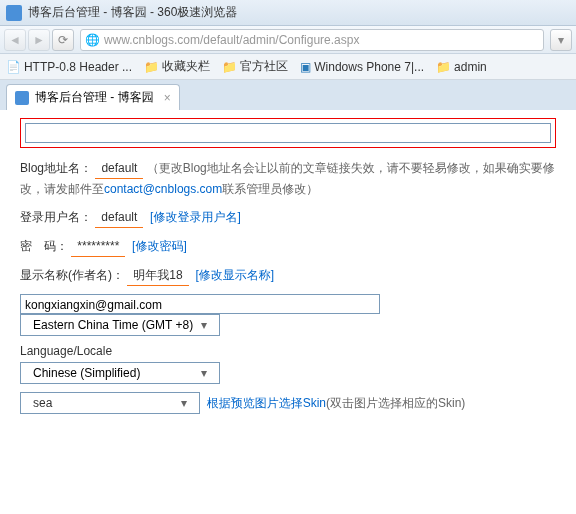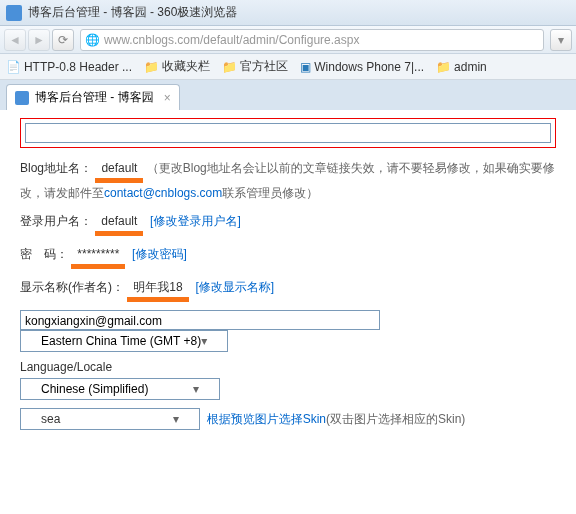--- a/index.html
+++ b/index.html
@@ -18,25 +18,25 @@
 .bm-folder{color:#d4a84a}
 .tabbar{height:30px;background:#d8e4f0;display:flex;align-items:flex-end;padding:0 6px}
 .tab{height:26px;background:#fff;border:1px solid #b0c0d0;border-bottom:none;border-radius:4px 4px 0 0;display:flex;align-items:center;padding:0 8px;gap:6px}
 .tab .favicon{width:14px;height:14px;background:#4a90d9;border-radius:2px}
 .tab .close{color:#999;margin-left:4px}
 .content{padding:8px 20px;background:#fff;height:404px;overflow:hidden}
 .red-box{border:1px solid #e00;padding:4px;margin-bottom:10px}
 .wide-input{width:100%;height:20px;border:1px solid #7a9ab8;background:#fff}
 .row{margin:8px 0;line-height:20px;color:#333}
 .label{color:#333}
-.val-underline{border-bottom:5px solid #f97316;padding:0 6px;color:#333;display:inline-block}
+.val-underline{border-bottom:1px solid #f97316;padding:0 6px;color:#333;display:inline-block}
 .link{color:#0066cc;cursor:pointer}
 .link2{color:#0066cc}
 .note{color:#666}
-.sel{border:1px solid #7a9ab8;height:22px;background:#fff;padding:0 20px;display:inline-flex;align-items:center;justify-content:space-between;min-width:160px}
+.sel{border:1px solid #7a9ab8;height:22px;background:#fff;padding:0 12px;display:inline-flex;align-items:center;justify-content:space-between;min-width:160px}
 .sel .arrow{color:#666}
 .section-label{color:#333;margin:8px 0 4px}
 .emailbox{width:360px;height:20px;border:1px solid #7a9ab8;display:inline-block;padding:0 4px;line-height:20px}
 </style>
 </head>
 <body>
 
 <div class="titlebar">
   <div class="icon"></div>
   <div class="title">博客后台管理 - 博客园 - 360极速浏览器</div>

